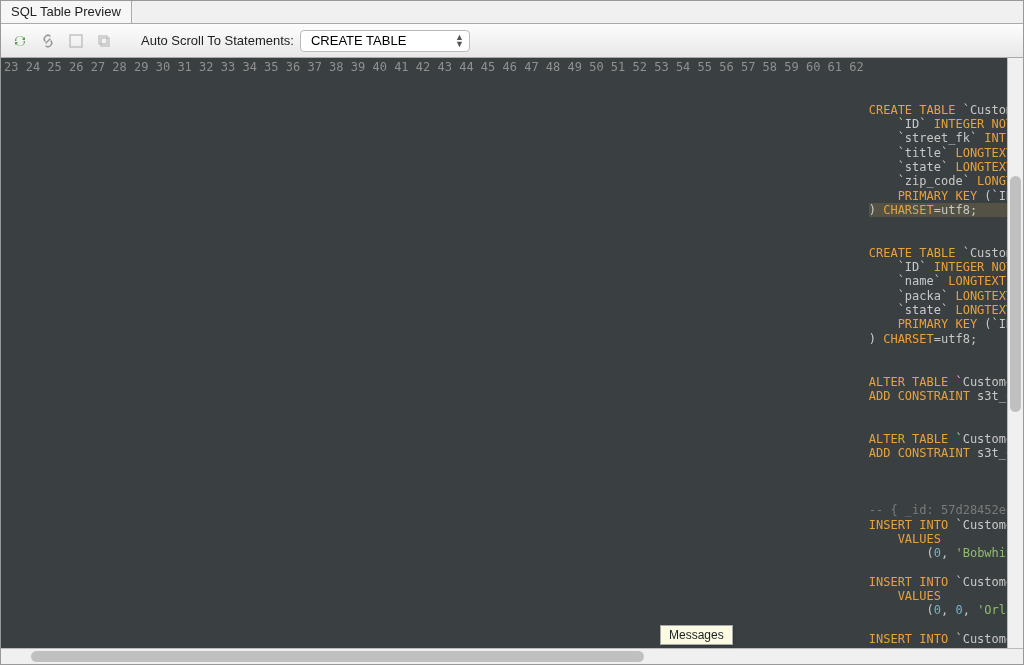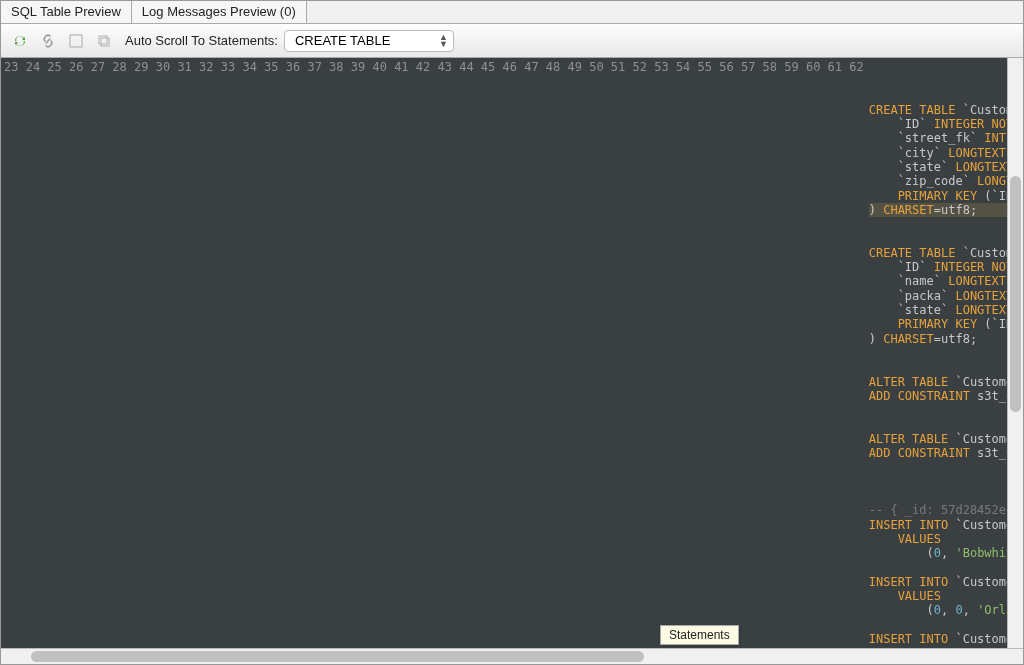--- a/index.html
+++ b/index.html
@@ -44,21 +44,21 @@
   .toolbar .btn {
     width: 22px;
     height: 22px;
     display: flex;
     align-items: center;
     justify-content: center;
     color: #666;
     border-radius: 3px;
   }
   .toolbar-label {
-    margin-left: 4px;
+    margin-left: 20px;
     font-size: 13px;
     color: #222;
   }
   .select-wrap {
     position: relative;
     display: inline-block;
   }
   .select-wrap select {
     appearance: none;
     -webkit-appearance: none;
@@ -164,21 +164,20 @@
     z-index: 50;
     box-shadow: 1px 1px 3px rgba(0,0,0,0.15);
   }
   svg { display: block; }
 </style>
 </head>
 <body>
 
 <div class="tabs">
   <div class="tab">SQL Table Preview</div>
-  <div class="tab">Log Messages Preview (0)</div>
 </div>
 
 <div class="toolbar">
   <div class="btn">
     <svg width="16" height="16" viewBox="0 0 16 16">
         <path d="M3 8a5 5 0 0 1 9-3l1-1v3h-3l1.2-1.2A3.5 3.5 0 0 0 4.5 8H3zm10 0a5 5 0 0 1-9 3l-1 1V9h3l-1.2 1.2A3.5 3.5 0 0 0 11.5 8H13z" fill="#5a9e4b"></path>
       </svg>
   </div>
   <div class="btn">
     <svg width="16" height="16" viewBox="0 0 16 16">
@@ -248,21 +247,21 @@
 59
 60
 61
 62
 </div>
   <div class="code">
     <div class="line-hl" id="hl" style="top: 145px;"></div>
     <div class="code-content" id="code"><span class="kw">CREATE TABLE</span><span class="id"> `Customers_address` (</span>
 <span class="id">    `ID` </span><span class="kw">INTEGER NOT NULL</span>
 <span class="id">    `street_fk` </span><span class="kw">INTEGER</span>
-<span class="id">    `city` </span><span class="kw">LONGTEXT</span><span class="id">,</span>
+<span class="id">    `title` </span><span class="kw">LONGTEXT</span><span class="id">,</span>
 <span class="id">    `state` </span><span class="kw">LONGTEXT</span>
 <span class="id">    `zip_code` </span><span class="kw">LONGTEXT</span>
 <span class="id">    </span><span class="kw">PRIMARY KEY</span><span class="id"> (`ID`)</span>
 <span class="id">) </span><span class="kw">CHARSET</span><span class="id">=utf8;</span>
 <span class="id"></span>
 <span class="id"></span>
 <span class="kw">CREATE TABLE</span><span class="id"> `Customers_address_street` (</span>
 <span class="id">    `ID` </span><span class="kw">INTEGER NOT NULL</span>
 <span class="id">    `name` </span><span class="kw">LONGTEXT</span><span class="id">,</span>
 <span class="id">    `packa` </span><span class="kw">LONGTEXT</span>
@@ -295,13 +294,13 @@
 </div>
   </div>
   <div class="vscroll">
     <div class="vscroll-thumb"></div>
   </div>
 </div>
 <div class="hscroll">
   <div class="hscroll-thumb"></div>
 </div>
 
-<div class="tooltip">Statements</div>
+<div class="tooltip">Messages</div>
 
 </body></html>

